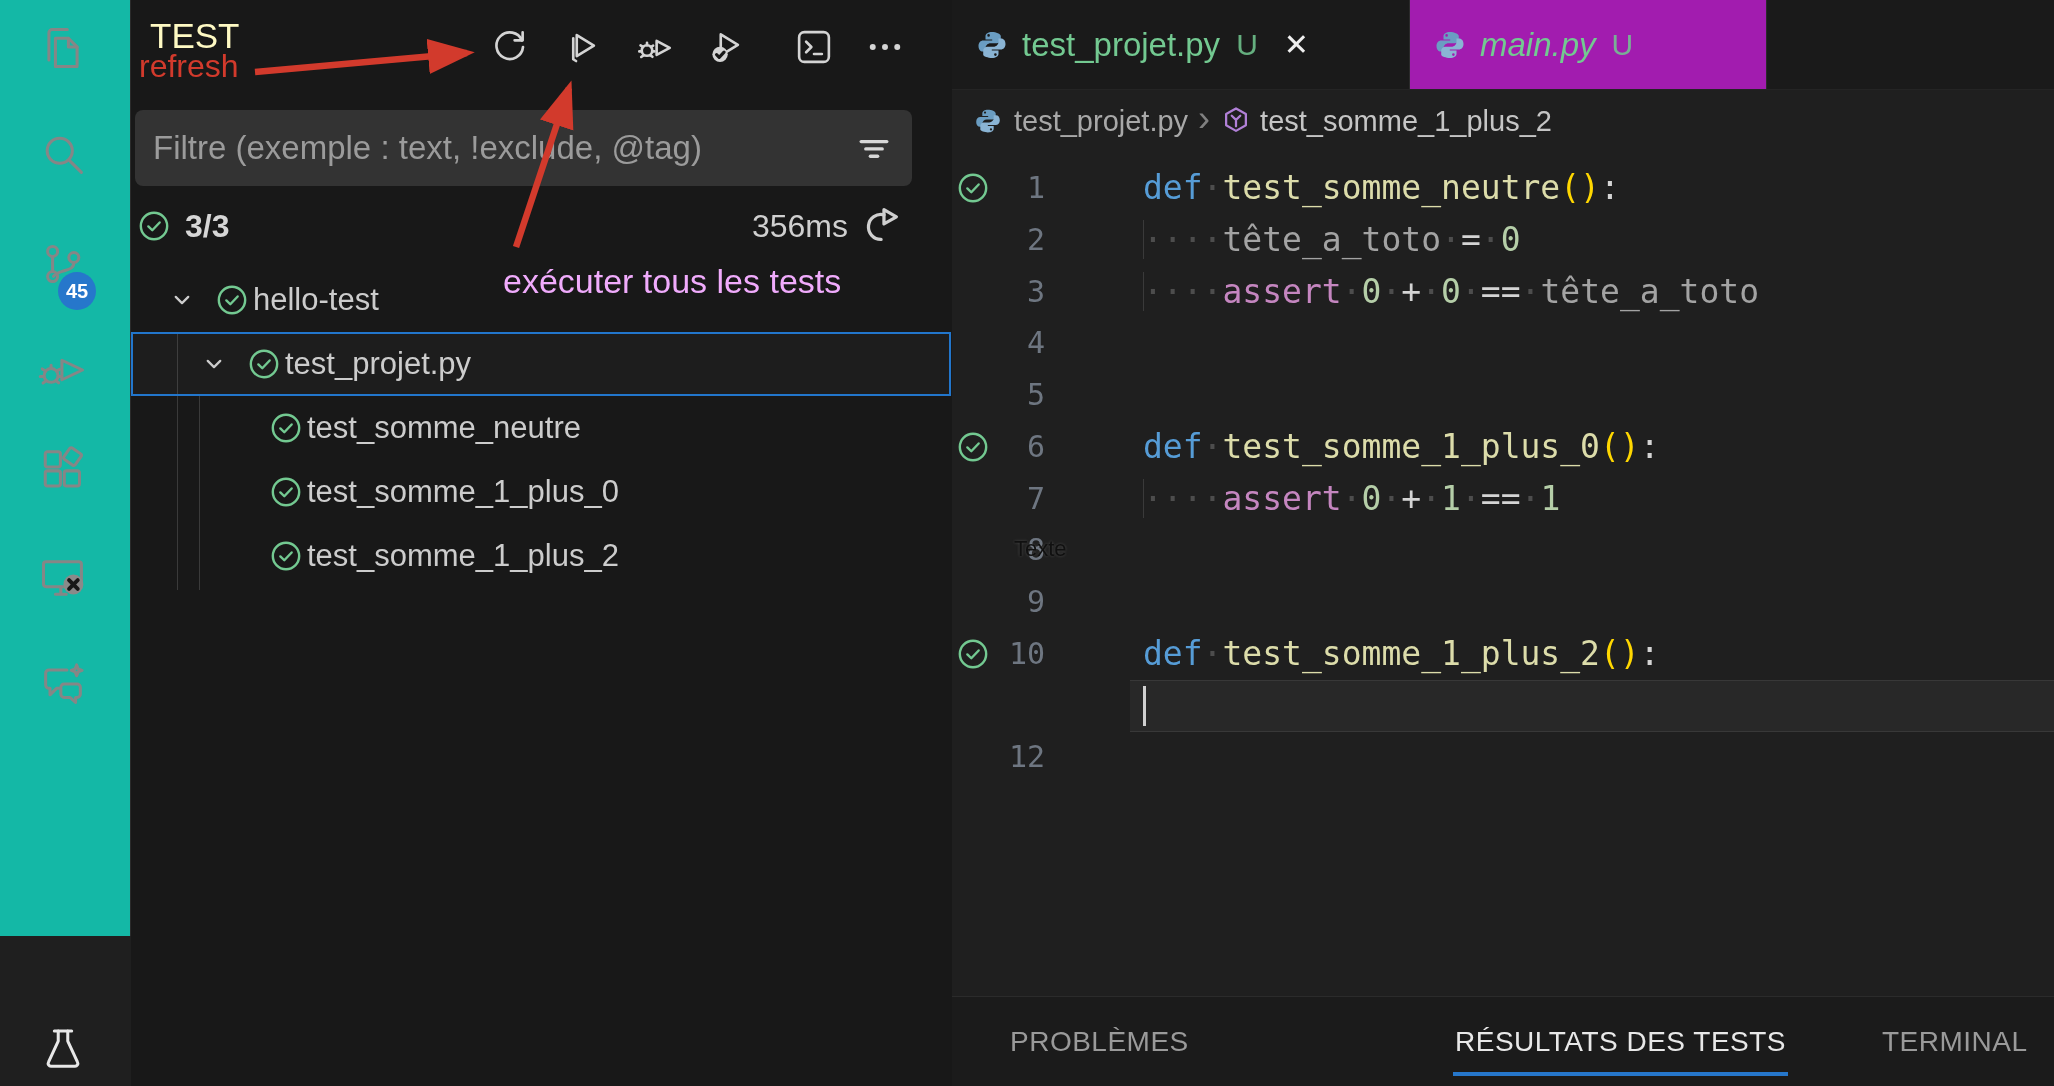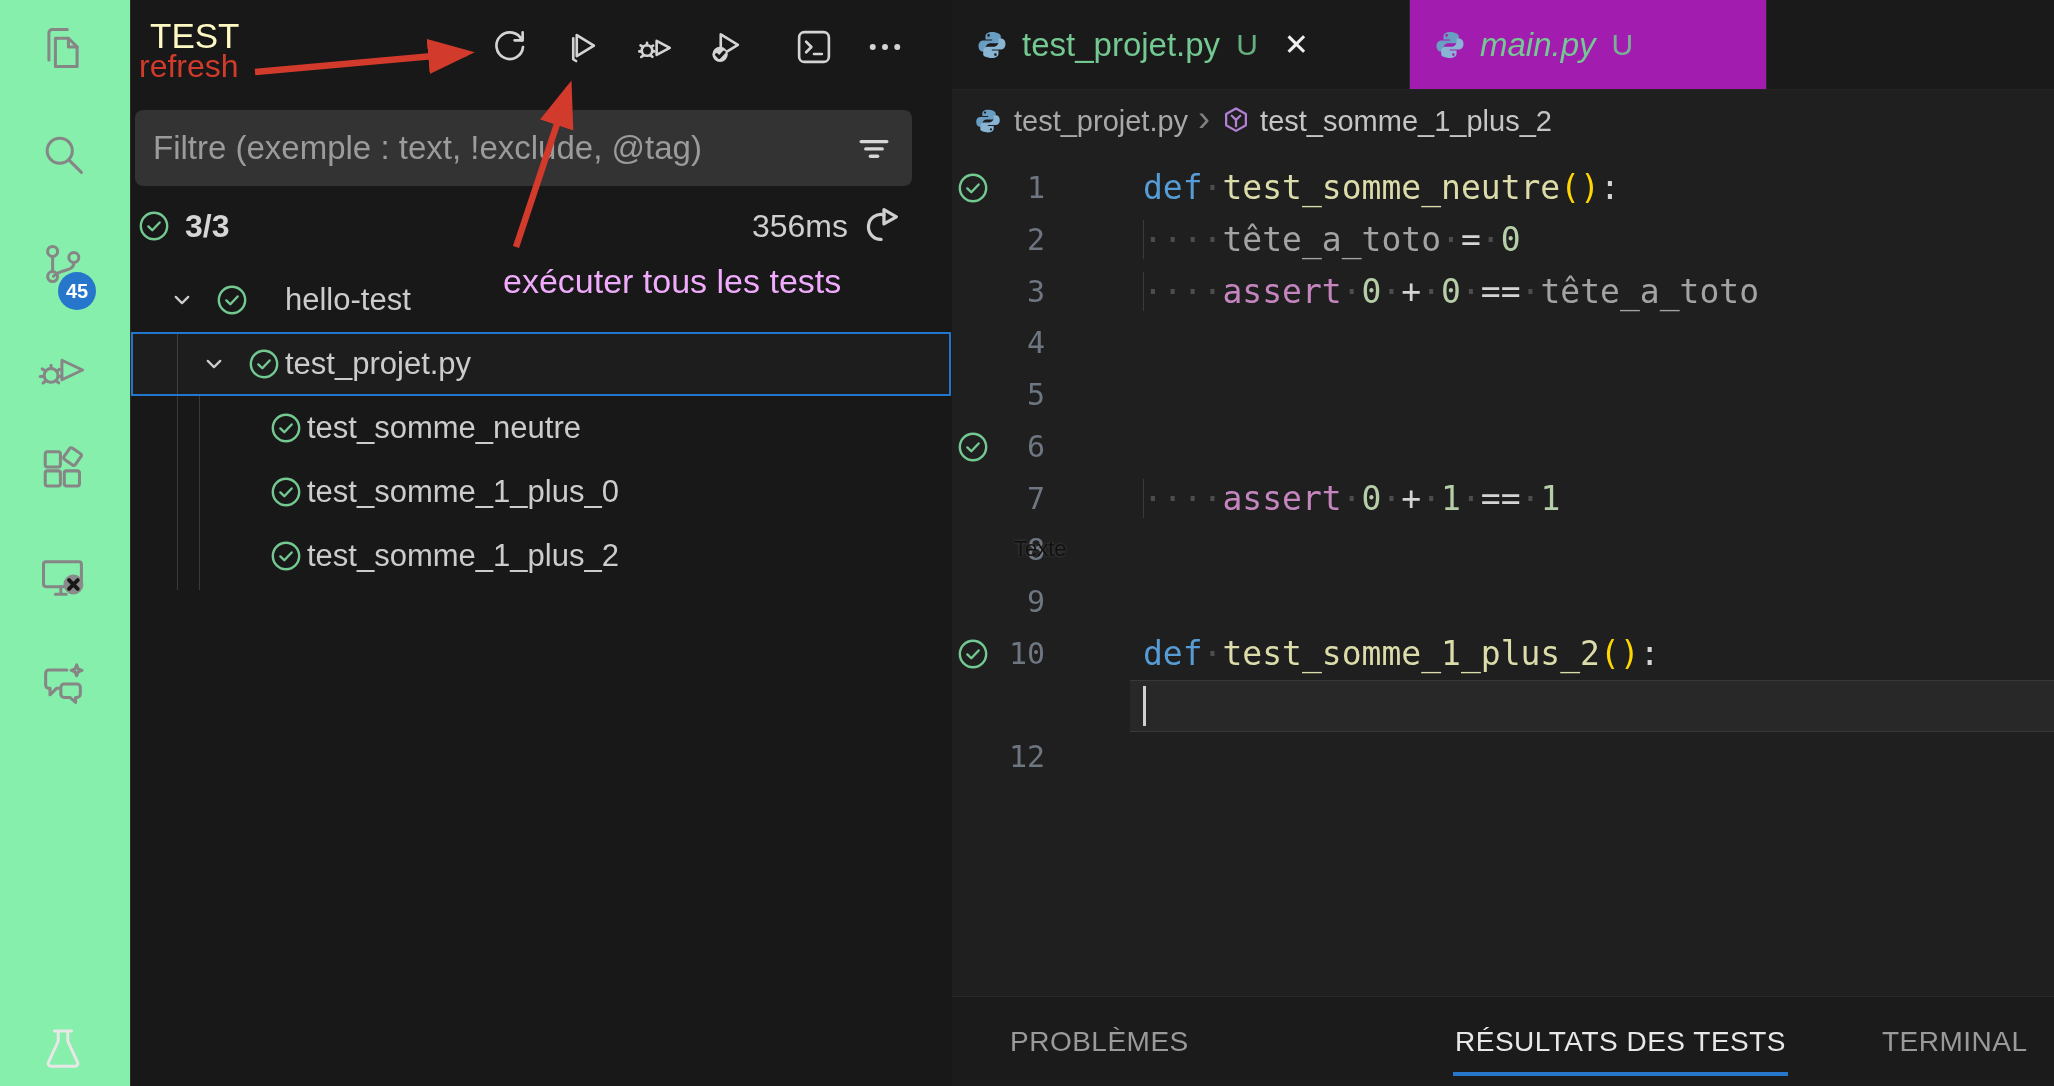--- a/index.html
+++ b/index.html
@@ -1,21 +1,21 @@
 <!DOCTYPE html>
 <html><head>
 <meta charset="utf-8">
 <style>
   html,body{margin:0;padding:0;background:#1f1f1f;}
   body{width:2054px;height:1086px;position:relative;overflow:hidden;
        font-family:"Liberation Sans",sans-serif;color:#ccc;-webkit-font-smoothing:antialiased;}
   svg{display:block;}
 
   
-  #activitybar{position:absolute;left:0;top:0;width:130px;height:1086px;background:#86efac;border-right:1px solid #2b2b2b;}
+  #activitybar{position:absolute;left:0;top:0;width:130px;height:936px;background:#14b8a6;border-right:1px solid #2b2b2b;}
   .ab-item{position:absolute;left:35px;width:56px;height:56px;display:flex;align-items:center;justify-content:center;}
   .ab-item svg{width:52px;height:52px;stroke:#868686;fill:none;stroke-width:1.4;stroke-linecap:round;stroke-linejoin:round;}
   .ab-item.active svg{stroke:#e7e7e7;}
   #scm-badge{position:absolute;left:58px;top:272px;width:38px;height:38px;border-radius:50%;background:#2677cb;color:#fff;
     font-size:20px;font-weight:bold;display:flex;align-items:center;justify-content:center;z-index:3;}
 
   
   #sidebar{position:absolute;left:131px;top:0;width:821px;height:1086px;background:#181818;border-right:1px solid #2b2b2b;}
   #sb-title{position:absolute;left:19px;top:16px;font-size:35px;color:#fef9c3;}
   .sb-tool{position:absolute;top:24px;width:46px;height:46px;display:flex;align-items:center;justify-content:center;border-radius:6px;}
@@ -242,21 +242,21 @@
           <svg viewBox="0 0 24 24">
             <polyline points="7,9.5 12,14.5 17,9.5"></polyline>
           </svg>
         </span>
         <span class="pass-ic" style="left: 84px;">
           <svg viewBox="0 0 24 24">
             <circle cx="12" cy="12" r="9.3"></circle>
             <polyline points="8,12.3 10.8,15 16,9.5"></polyline>
           </svg>
         </span>
-        <span class="lbl" style="left: 122px; margin-left: 32px;">hello-test</span>
+        <span class="lbl" style="left: 122px;">hello-test</span>
       </div>
       <div class="tree-row selected" style="top: 70px;">
         <span class="chev" style="left: 66px;">
           <svg viewBox="0 0 24 24">
             <polyline points="7,9.5 12,14.5 17,9.5"></polyline>
           </svg>
         </span>
         <span class="pass-ic" style="left: 114px;">
           <svg viewBox="0 0 24 24">
             <circle cx="12" cy="12" r="9.3"></circle>
@@ -380,20 +380,21 @@
         <span class="src"></span>
       </div>
       <div class="cline" style="top: 268.75px;">
         <span class="gut-pass pass-ic">
           <svg viewBox="0 0 24 24">
             <circle cx="12" cy="12" r="9.3"></circle>
             <polyline points="8,12.3 10.8,15 16,9.5"></polyline>
           </svg>
         </span>
         <span class="ln">6</span>
+        <span class="src"><span class="tok-kw">def</span><span class="tok-ws">·</span><span class="tok-fn">test_somme_1_plus_0</span><span class="tok-br">()</span><span class="tok-pn">:</span></span>
       </div>
       <div class="cline" style="top: 320.5px;">
         <span class="ln">7</span>
         <span class="src"><span class="tok-ind">····</span><span class="tok-ctl">assert</span><span class="tok-ws">·</span><span class="tok-num">0</span><span class="tok-ws">·</span><span class="tok-op">+</span><span class="tok-ws">·</span><span class="tok-num">1</span><span class="tok-ws">·</span><span class="tok-op">==</span><span class="tok-ws">·</span><span class="tok-num">1</span></span>
       </div>
       <div class="cline" style="top: 372.25px;">
         <span class="ln">8</span>
         <span class="src"></span>
       </div>
       <div class="cline" style="top: 424px;">

